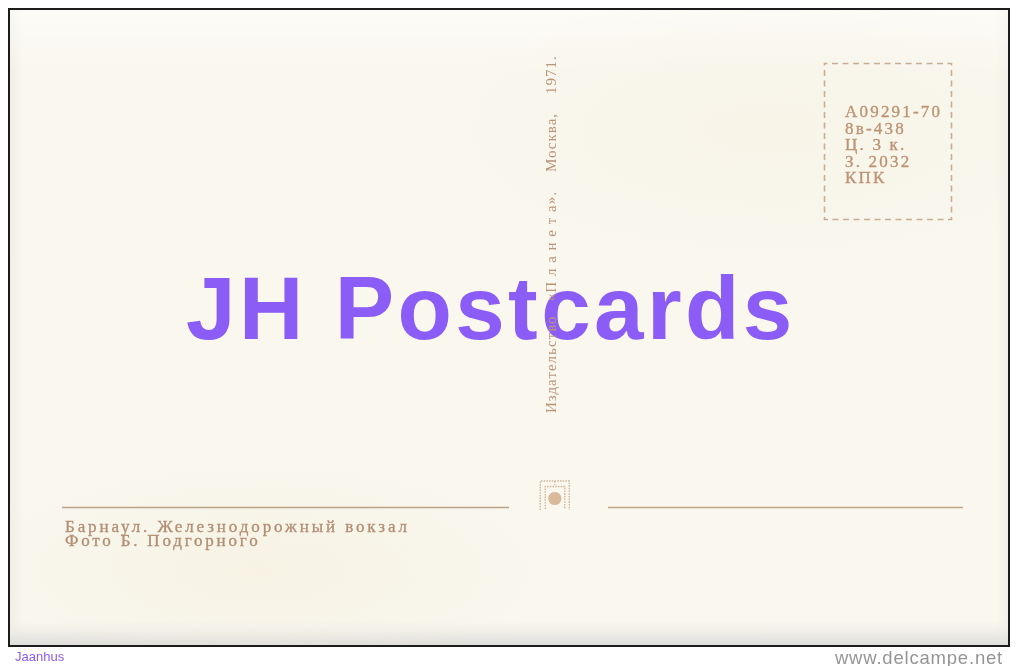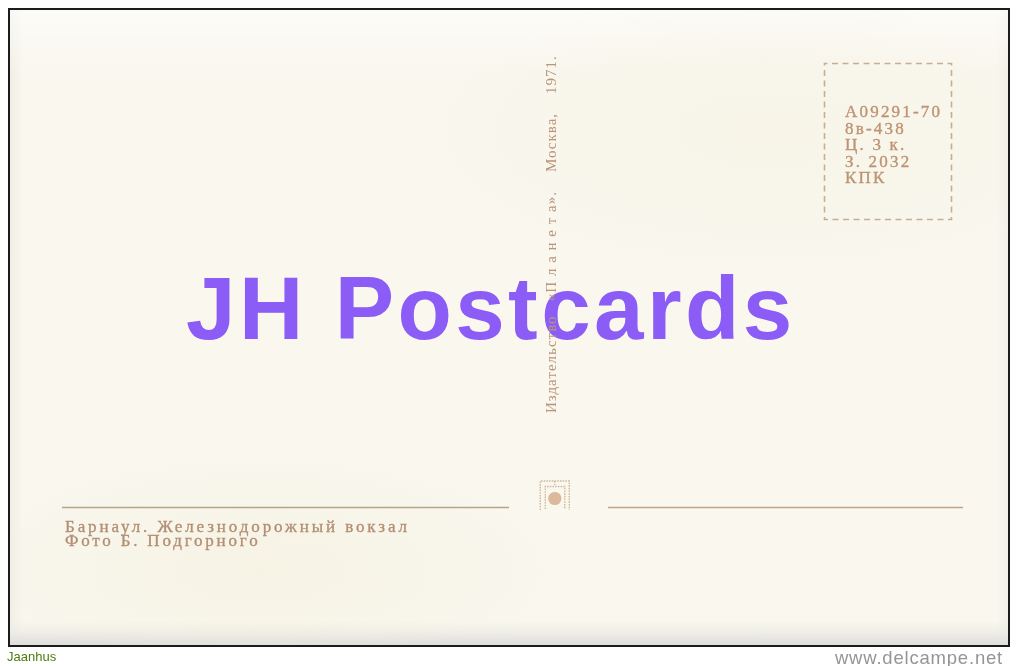--- a/index.html
+++ b/index.html
@@ -49,17 +49,17 @@
     <path d="M545.3,509 L545.3,486.5 L564.8,486.5 L564.8,509"></path>
     <path d="M554.8,481 L554.8,485"></path>
     <circle cx="554.8" cy="498.5" r="6.6" fill="#cda27b" stroke="none" stroke-dasharray="none" opacity="0.9"></circle>
   </g>
 
   <text x="65" y="532" font-family="Liberation Serif" font-size="17" fill="#b28f74" letter-spacing="2.9" stroke="#b28f74" stroke-width="0.35">Барнаул. Железнодорожный вокзал</text>
 
   <text x="65" y="546" font-family="Liberation Serif" font-size="17" fill="#b28f74" letter-spacing="2.8" stroke="#b28f74" stroke-width="0.35">Фото Б. Подгорного</text>
 </svg>
 
-<div class="abs" style="left:7px;top:649px;font-family:'Liberation Sans',sans-serif;
-     font-size:13px;color:#4d7c0f;letter-spacing:0px;">Jaanhus</div>
+<div class="abs" style="left:15px;top:649px;font-family:'Liberation Sans',sans-serif;
+     font-size:13px;color:#8b5cf6;letter-spacing:0px;">Jaanhus</div>
 
 <div class="abs" style="right:17px;top:647px;font-family:'Liberation Sans',sans-serif;
      font-size:18.5px;color:#959595;letter-spacing:0.8px;">www.delcampe.net</div>
 
 </body></html>

